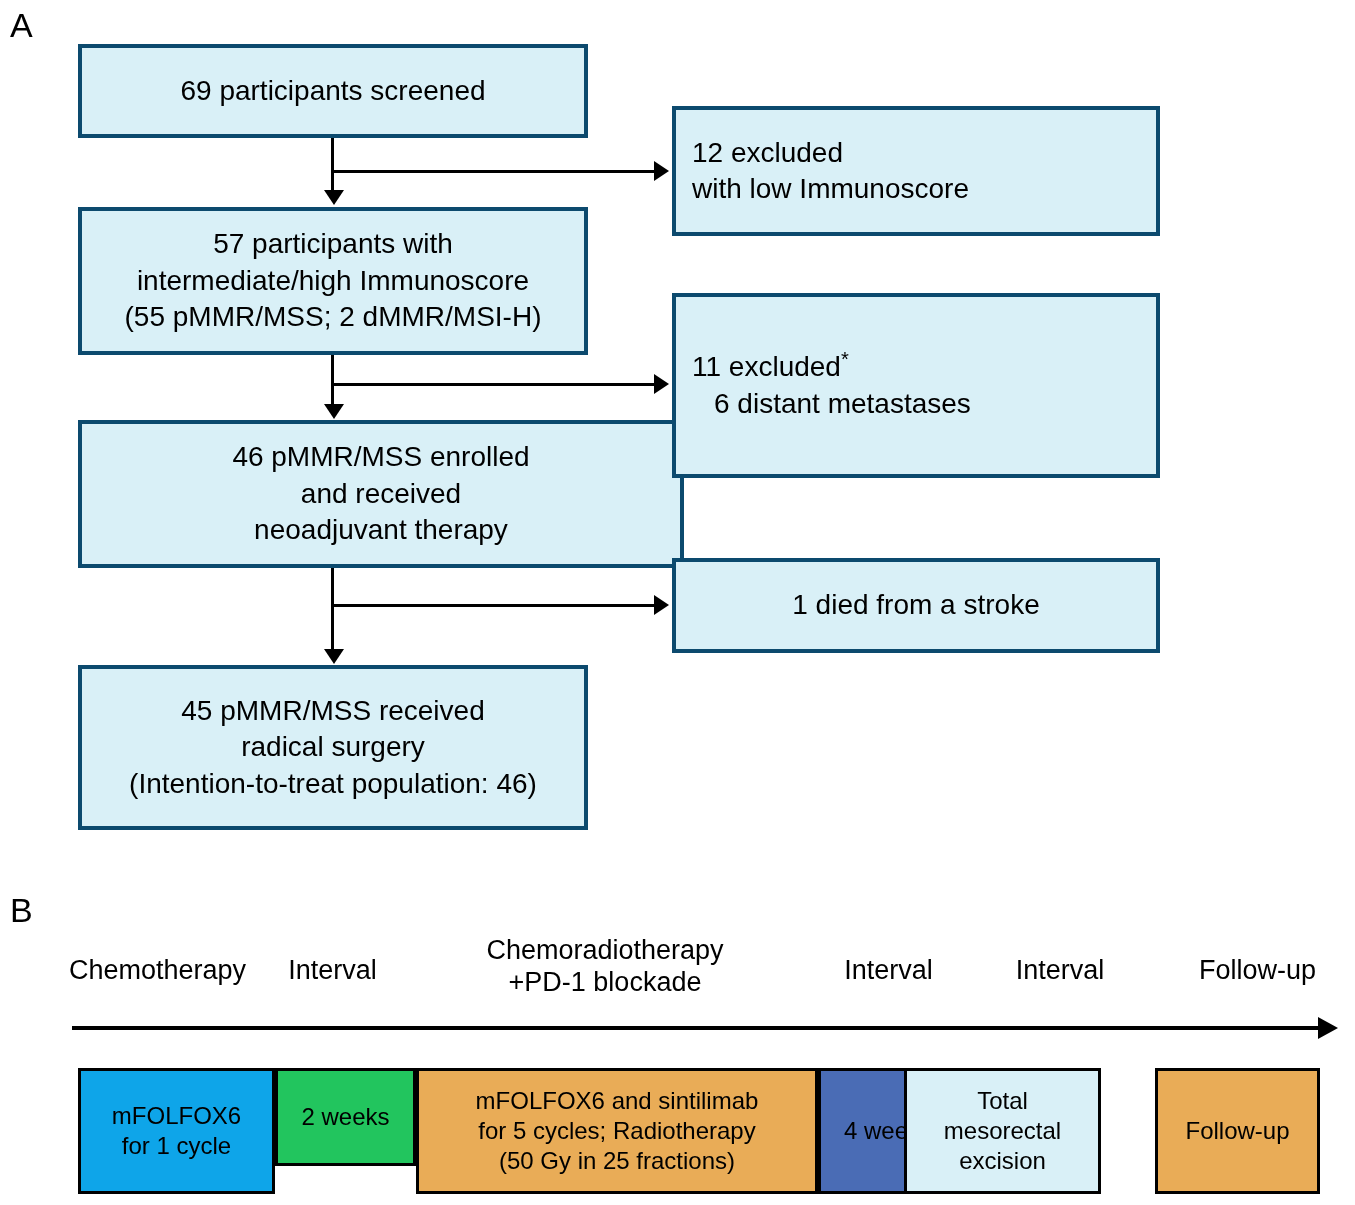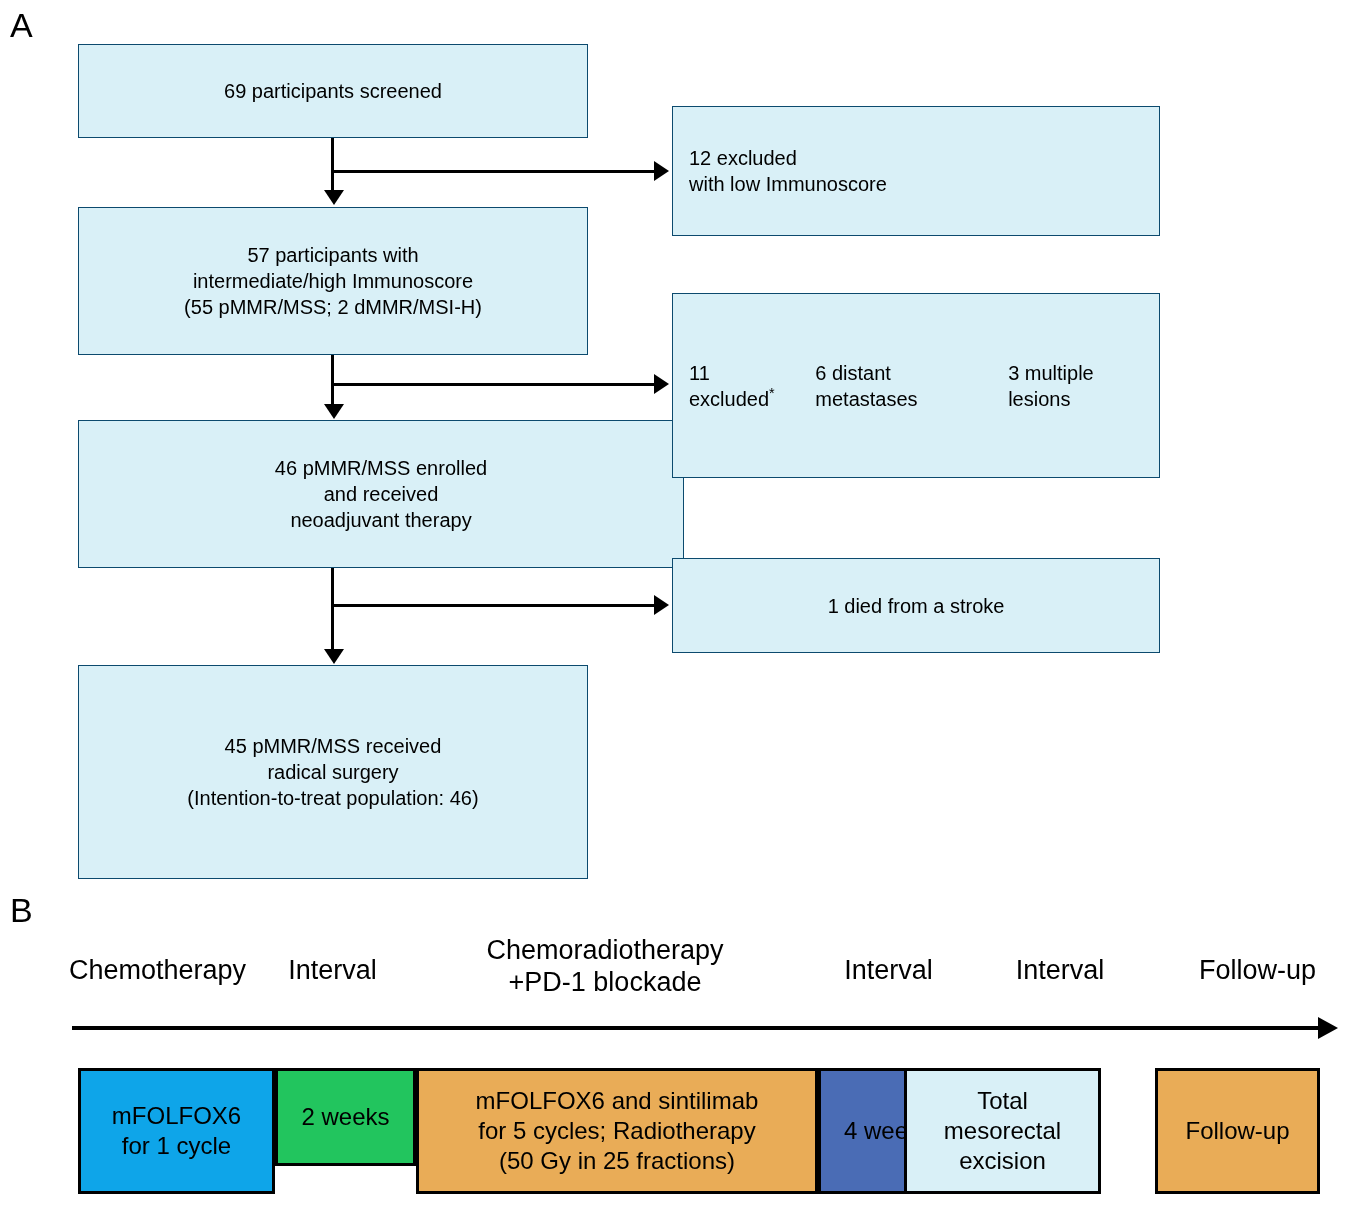--- a/index.html
+++ b/index.html
@@ -9,25 +9,25 @@
     color:#000000;
   }
   .panel-letter{
     position:absolute;font-size:34px;line-height:1;color:#000;
   }
 
   
   .flow-box{
     position:absolute;
     background:#d9f0f7;
-    border:1px solid #0c4a6e;
+    border:4px solid #0c4a6e;
     box-sizing:border-box;
     display:flex;align-items:center;justify-content:center;
     text-align:center;
-    font-size:20px;
+    font-size:28px;
     line-height:1.30;
     padding:4px 8px;
   }
   .flow-box.left-align{
     justify-content:flex-start;
     text-align:left;
     padding-left:16px;
   }
   .flow-box .txt{white-space:pre-line;}
   .sup{font-size:0.72em;vertical-align:super;line-height:0;}
@@ -89,38 +89,37 @@
 intermediate/high Immunoscore
 (55 pMMR/MSS; 2 dMMR/MSI-H)</span>
 </div>
 
 <div class="flow-box" style="left:78px;top:420px;width:606px;height:148px;">
   <span class="txt">46 pMMR/MSS enrolled
 and received
 neoadjuvant therapy</span>
 </div>
 
-<div class="flow-box" style="left:78px;top:665px;width:510px;height:214px;">
+<div class="flow-box" style="left:78px;top:665px;width:510px;height:165px;">
   <span class="txt">45 pMMR/MSS received
 radical surgery
 (Intention-to-treat population: 46)</span>
 </div>
 
 <div class="flow-box left-align" style="left:672px;top:106px;width:488px;height:130px;align-items:center;">
   <span class="txt">12 excluded
  with low Immunoscore</span>
 </div>
 
 <div class="flow-box left-align" style="left:672px;top:293px;width:488px;height:185px;">
-  <div style="display:flex;align-items:flex-start;">
+  <div style="display:flex;flex-direction:column;align-items:flex-start;">
     <div>
       <span>11 excluded</span><span class="sup">*</span>
     </div>
     <div style="padding-left:22px;">6 distant metastases</div>
-    <div style="padding-left:22px;">3 multiple lesions</div>
   </div>
 </div>
 
 <div class="flow-box" style="left:672px;top:558px;width:488px;height:95px;">
   <span class="txt">1 died from a stroke</span>
 </div>
 
 <div class="v-line" style="left:331px;top:138px;height:54px;"></div>
 <div class="arrow-down" style="left:324px;top:190px;"></div>
 <div class="h-line" style="left:331px;top:170px;width:325px;"></div>

